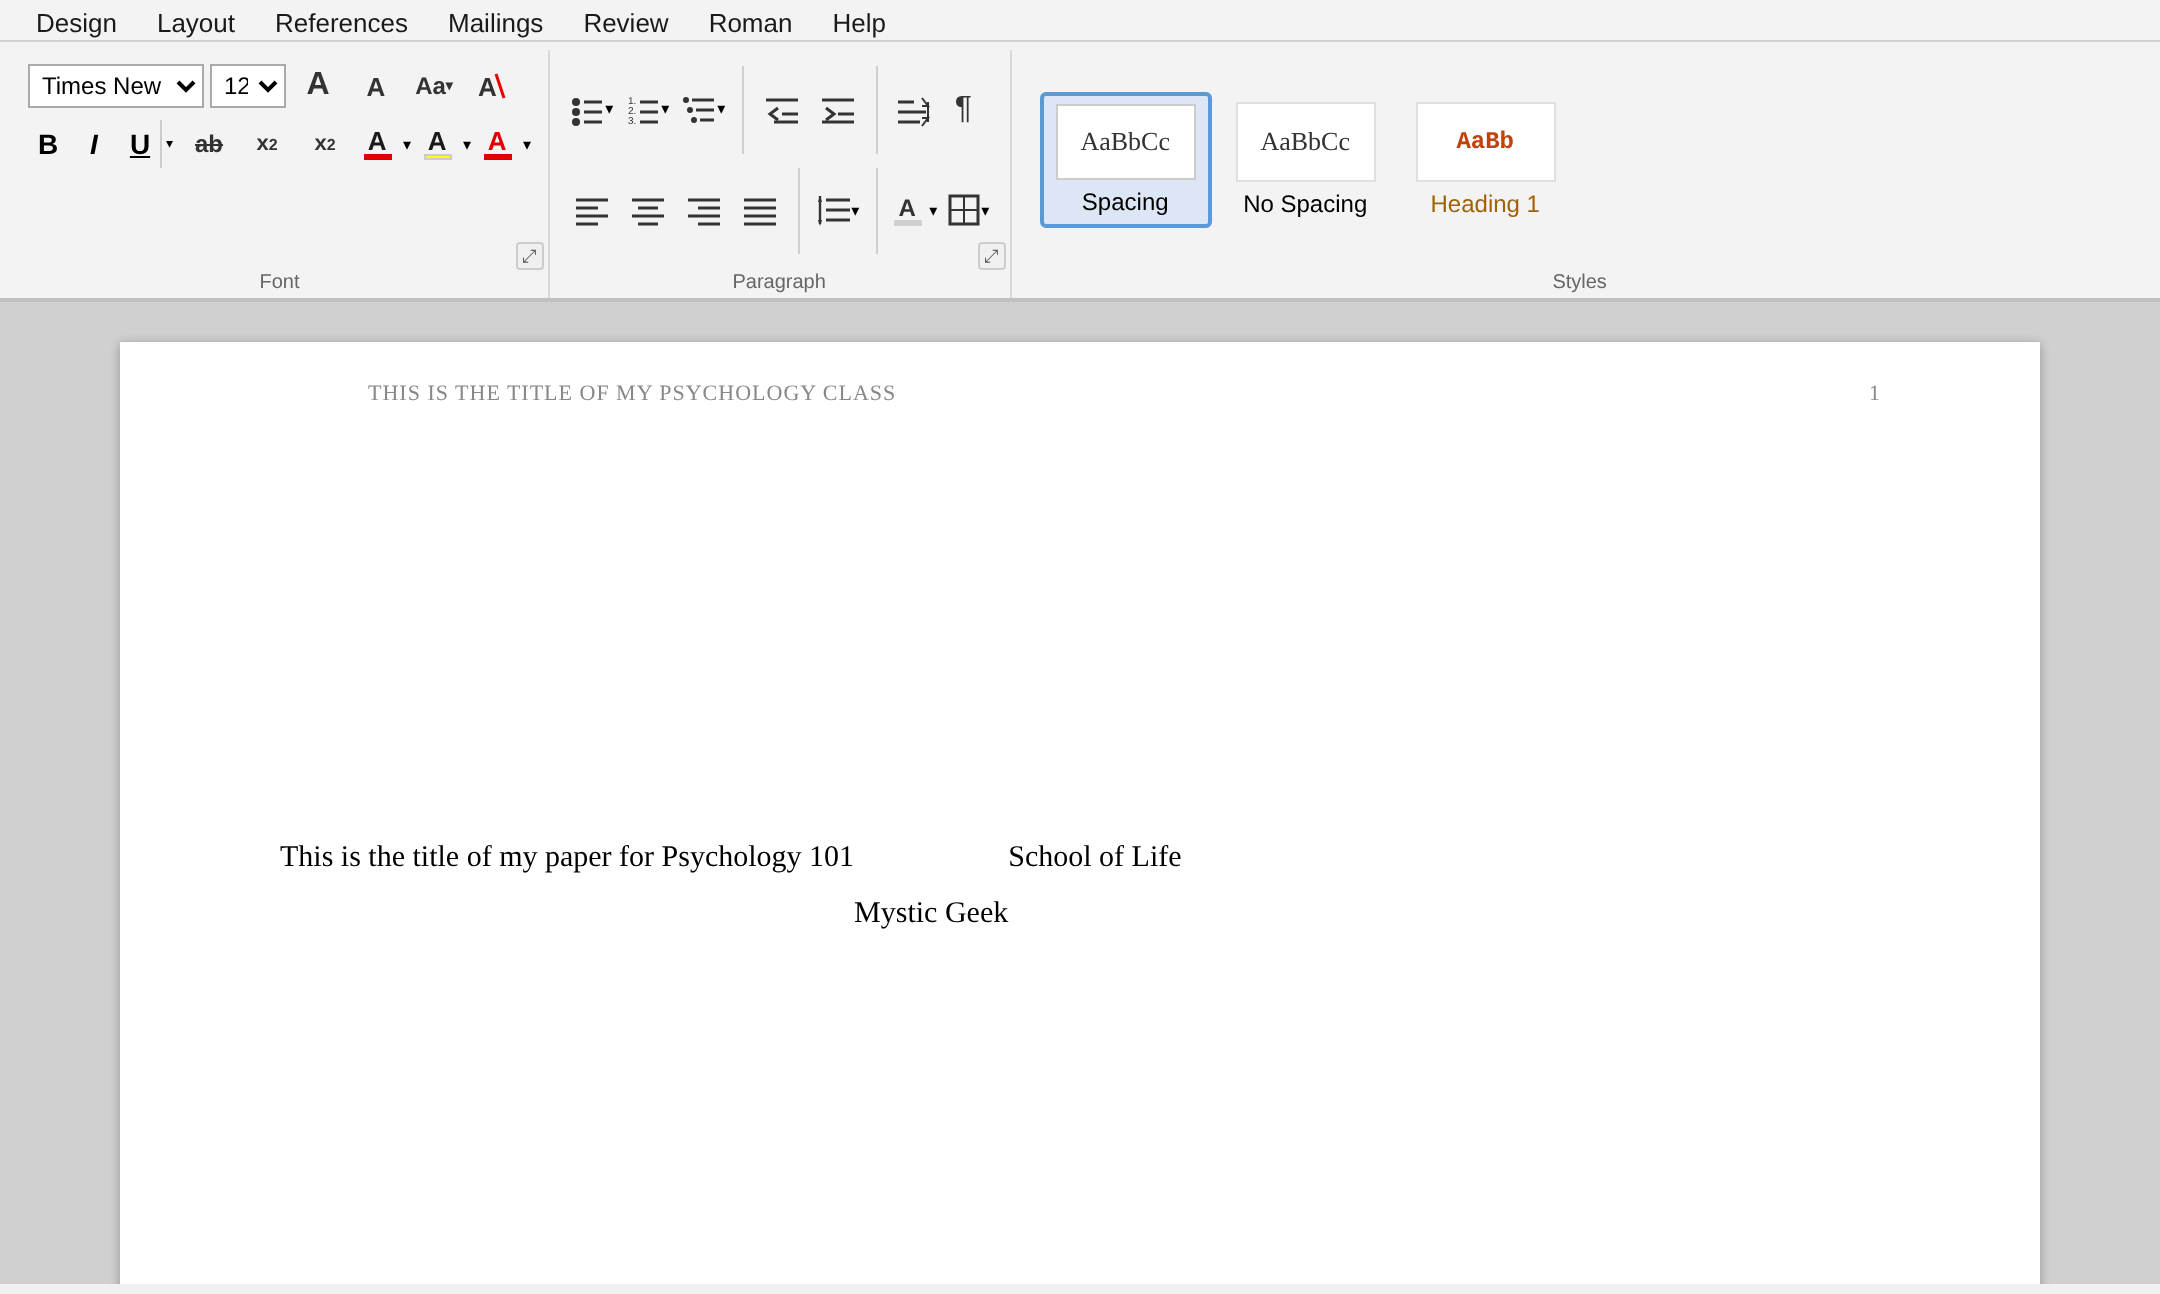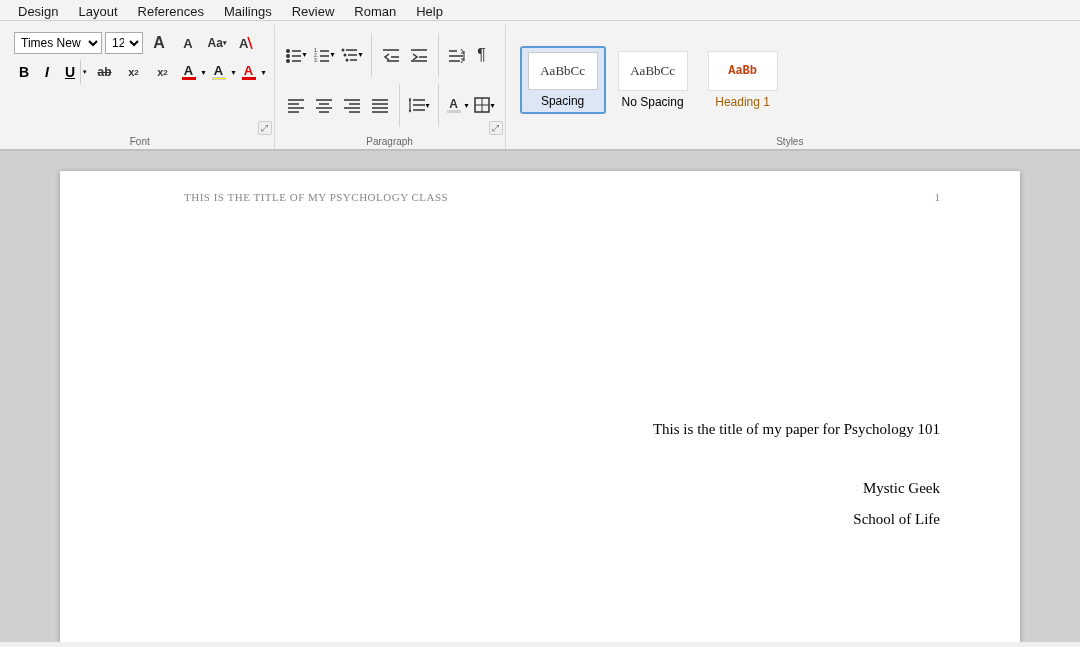--- a/index.html
+++ b/index.html
@@ -152,22 +152,22 @@
     }
     .page-header-title {
       letter-spacing: 0.5px;
       font-variant: small-caps;
       text-transform: uppercase;
     }
     .page-number { color: #888; }
 
     .page-body {
       display: flex;
-      flex-direction: column;
-      align-items: flex-end;
+      flex-direction: row;
+      align-items: flex-start;
       padding-top: 200px;
     }
     .paper-title {
       font-family: 'Times New Roman', serif;
       font-size: 15px;
       text-align: center;
       margin-bottom: 14px;
     }
     .paper-author {
       font-family: 'Times New Roman', serif;

